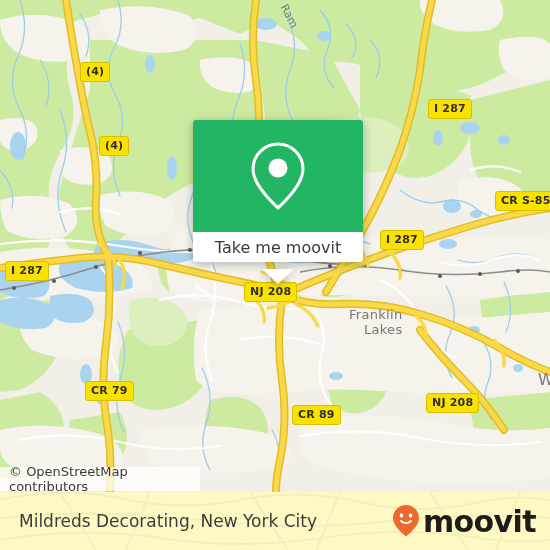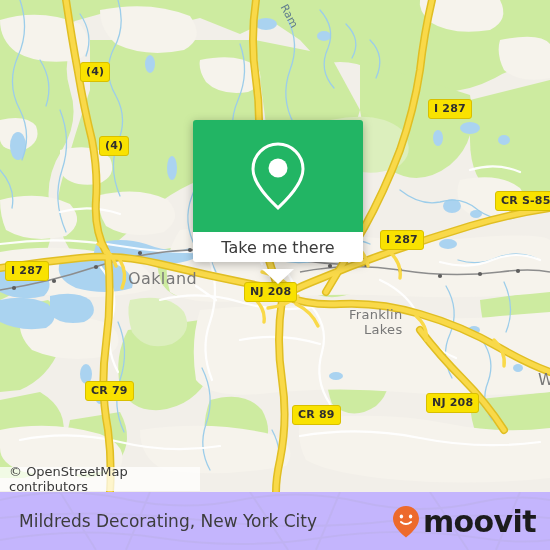--- a/index.html
+++ b/index.html
@@ -51,29 +51,29 @@
   }
   #card-label { font-family:"DejaVu Sans", sans-serif; font-size:16px; color:#3a3a3a; }
   #card-tail {
     position:absolute; left:69px; top:149px;
     width:0; height:0; border-left:16px solid transparent;
     border-right:16px solid transparent; border-top:15px solid #fff;
   }
 
   
   #footer { position:absolute; left:0; top:492px; width:550px; height:58px;
-            background:#c4b5fd; overflow:hidden; }
+            background:#fef9c3; overflow:hidden; }
   #footer-watermark { position:absolute; left:0; top:-492px; width:550px; height:550px;
             opacity:.10; pointer-events:none; }
   #footer-title {
     position:absolute; left:19px; top:50%; transform:translateY(-50%);
     font-family:"DejaVu Sans", sans-serif; font-size:17px; color:#3c3c3c; white-space:nowrap;
   }
   #brand { position:absolute; right:14px; top:50%; transform:translateY(-50%);
-           display:flex; align-items:center; gap:1px; }
+           display:flex; gap:1px; }
   #brand-name { font-family:"DejaVu Sans", sans-serif; font-size:30px;
                 font-weight:bold; color:#1c1c1c; letter-spacing:-0.6px; }
 </style>
 </head>
 <body>
 
 <div id="app">
 
   <div id="map">
     <svg width="550" height="492" viewBox="0 0 550 492">
@@ -255,21 +255,20 @@
           <path d="M98,244 Q112,252 116,266"></path>
           <path d="M120,260 Q128,274 122,288"></path>
           <path d="M390,252 Q402,264 400,278"></path>
           <path d="M352,244 Q366,252 368,266"></path>
           <path d="M494,340 Q506,352 504,366"></path>
           <path d="M416,316 Q428,326 426,340"></path>
         </g>
       </g>
     </svg>
 
-    <div class="maplabel city" style="left:128px; top:269px;">Oakland</div>
     <div class="maplabel city2" style="left:349px; top:308px;">Franklin<br>Lakes</div>
     <div class="maplabel rivlabel" style="left:289px; top:2px; transform:rotate(62deg); transform-origin:left top;">Ram</div>
     <div class="maplabel city" style="left:538px; top:370px;">W</div>
 
     <div class="shield" style="left:80px;  top:62px;">(4)</div>
     <div class="shield" style="left:99px;  top:136px;">(4)</div>
     <div class="shield" style="left:428px; top:99px;">I 287</div>
     <div class="shield" style="left:495px; top:191px;">CR S-85</div>
     <div class="shield" style="left:380px; top:230px;">I 287</div>
     <div class="shield" style="left:5px;   top:261px;">I 287</div>
@@ -284,21 +283,21 @@
   </div>
 
   <div id="card">
     <div id="card-top" style="background:#22B564;">
       <svg width="60" height="72" viewBox="0 0 60 72">
         <path d="M30 4 C16.2 4 5 15.2 5 29 C5 45 24 62 30 68 C36 62 55 45 55 29 C55 15.2 43.8 4 30 4 Z" fill="none" stroke="#ffffff" stroke-width="3"></path>
         <circle cx="30" cy="28" r="9.5" fill="#ffffff"></circle>
       </svg>
     </div>
     <div id="card-bottom">
-      <span id="card-label">Take me there</span>
+      <span id="card-label">Take me moovit</span>
     </div>
     <div id="card-tail"></div>
   </div>
 
   <div id="footer">
     <svg id="footer-watermark" viewBox="0 0 550 550">
       <g fill="none" stroke="#9a9a9a" stroke-width="2">
         <path d="M0,500 Q60,486 120,498 Q180,512 240,500 Q300,488 360,502 Q420,516 480,502 Q520,494 550,500"></path>
         <path d="M0,540 Q80,526 160,538 Q240,550 320,538 Q400,526 480,538 Q520,544 550,540"></path>
         <path d="M60,492 L96,550"></path>

